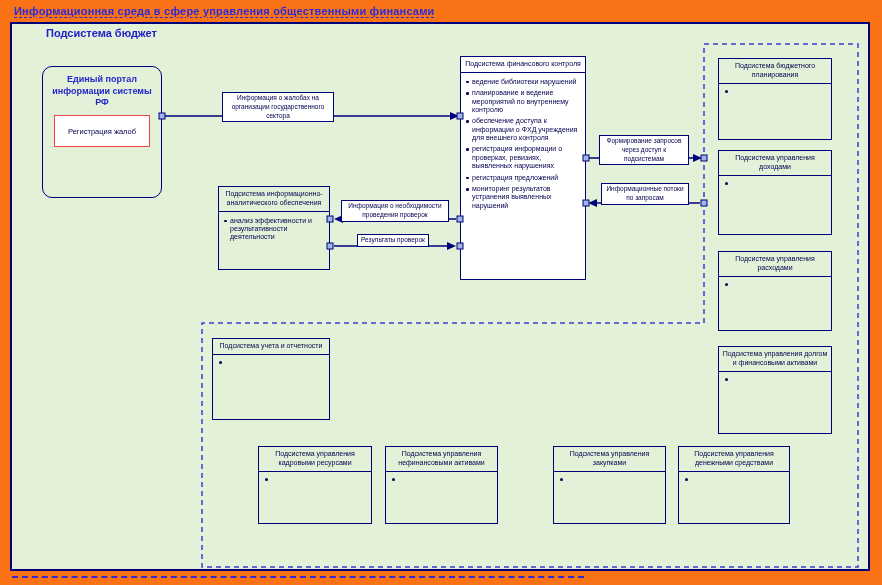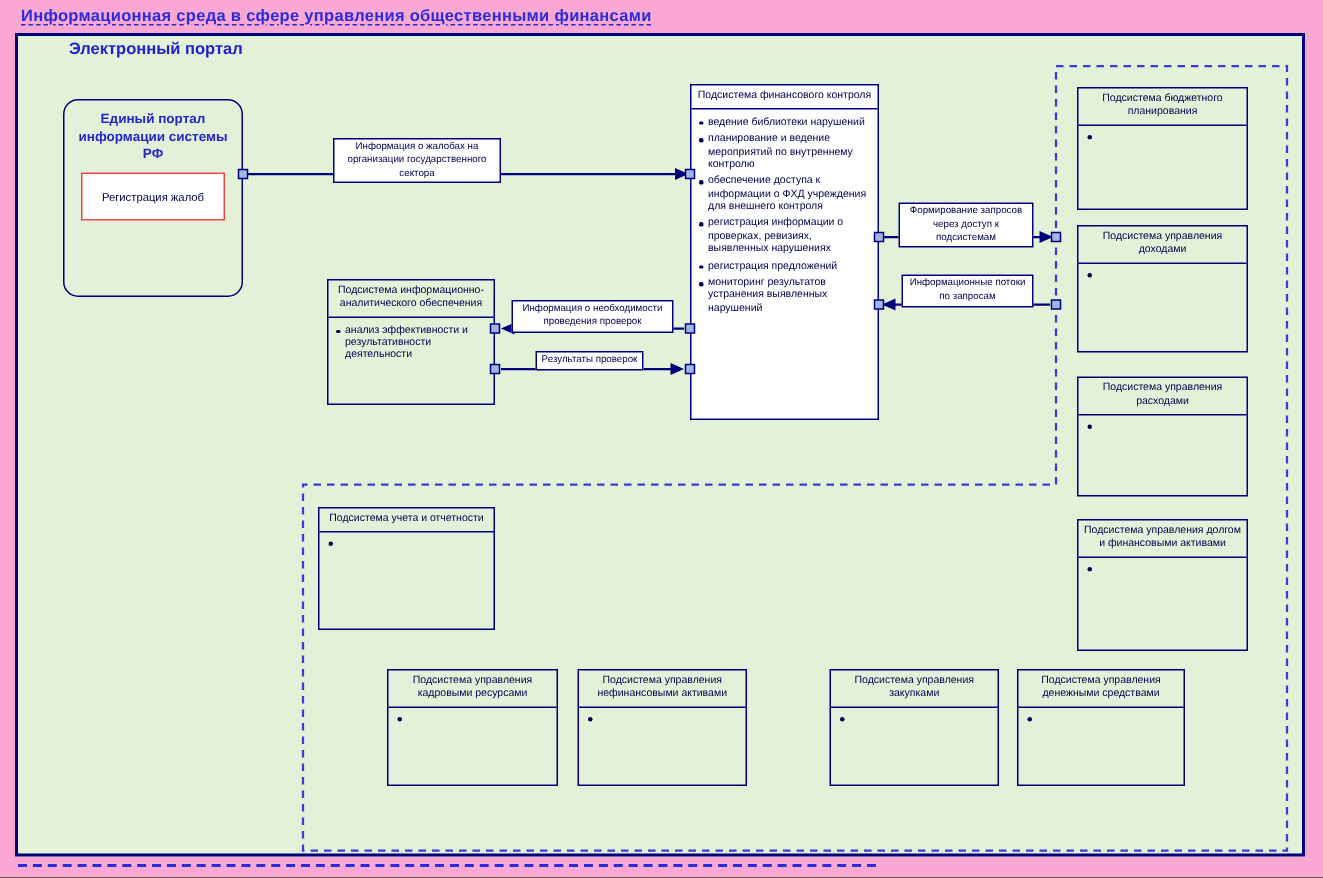--- a/index.html
+++ b/index.html
@@ -1,18 +1,18 @@
 <!DOCTYPE html>
 <html><head>
 <meta charset="utf-8">
 <style>
   * { margin:0; padding:0; box-sizing:border-box; }
   html,body { background:#000; }
   #stage {
-    position:relative; width:882px; height:585px; background:#f9a8d4;
+    position:relative; width:882px; height:585px; background:#f97316;
     font-family:"Liberation Sans", sans-serif; overflow:hidden;
   }
   #page-title {
     position:absolute; left:14px; top:5px; font-size:11px; font-weight:bold;
     color:#2B2BD9; text-decoration:underline dashed #2B2BD9; text-underline-offset:2px;
     letter-spacing:.2px;
   }
   #panel {
     position:absolute; left:10px; top:22px; width:860px; height:549px;
     background:#E2F1D8; border:2px solid #00007B;
@@ -83,21 +83,21 @@
 </style>
 </head>
 <body>
 
 <div id="stage">
 
   <div id="page-title">Информационная среда в сфере управления общественными финансами</div>
 
   <div id="panel"></div>
 
-  <div id="system-label">Электронный портал</div>
+  <div id="system-label">Подсистема бюджет</div>
 
   <div id="portal">
     <div class="portal-title">Единый портал информации системы РФ</div>
     <div class="portal-item">Регистрация жалоб</div>
   </div>
 
   <div class="box white" id="fin-control">
     <div class="box-title">Подсистема финансового контроля</div>
     <ul class="items">
         <li>ведение библиотеки нарушений</li>

